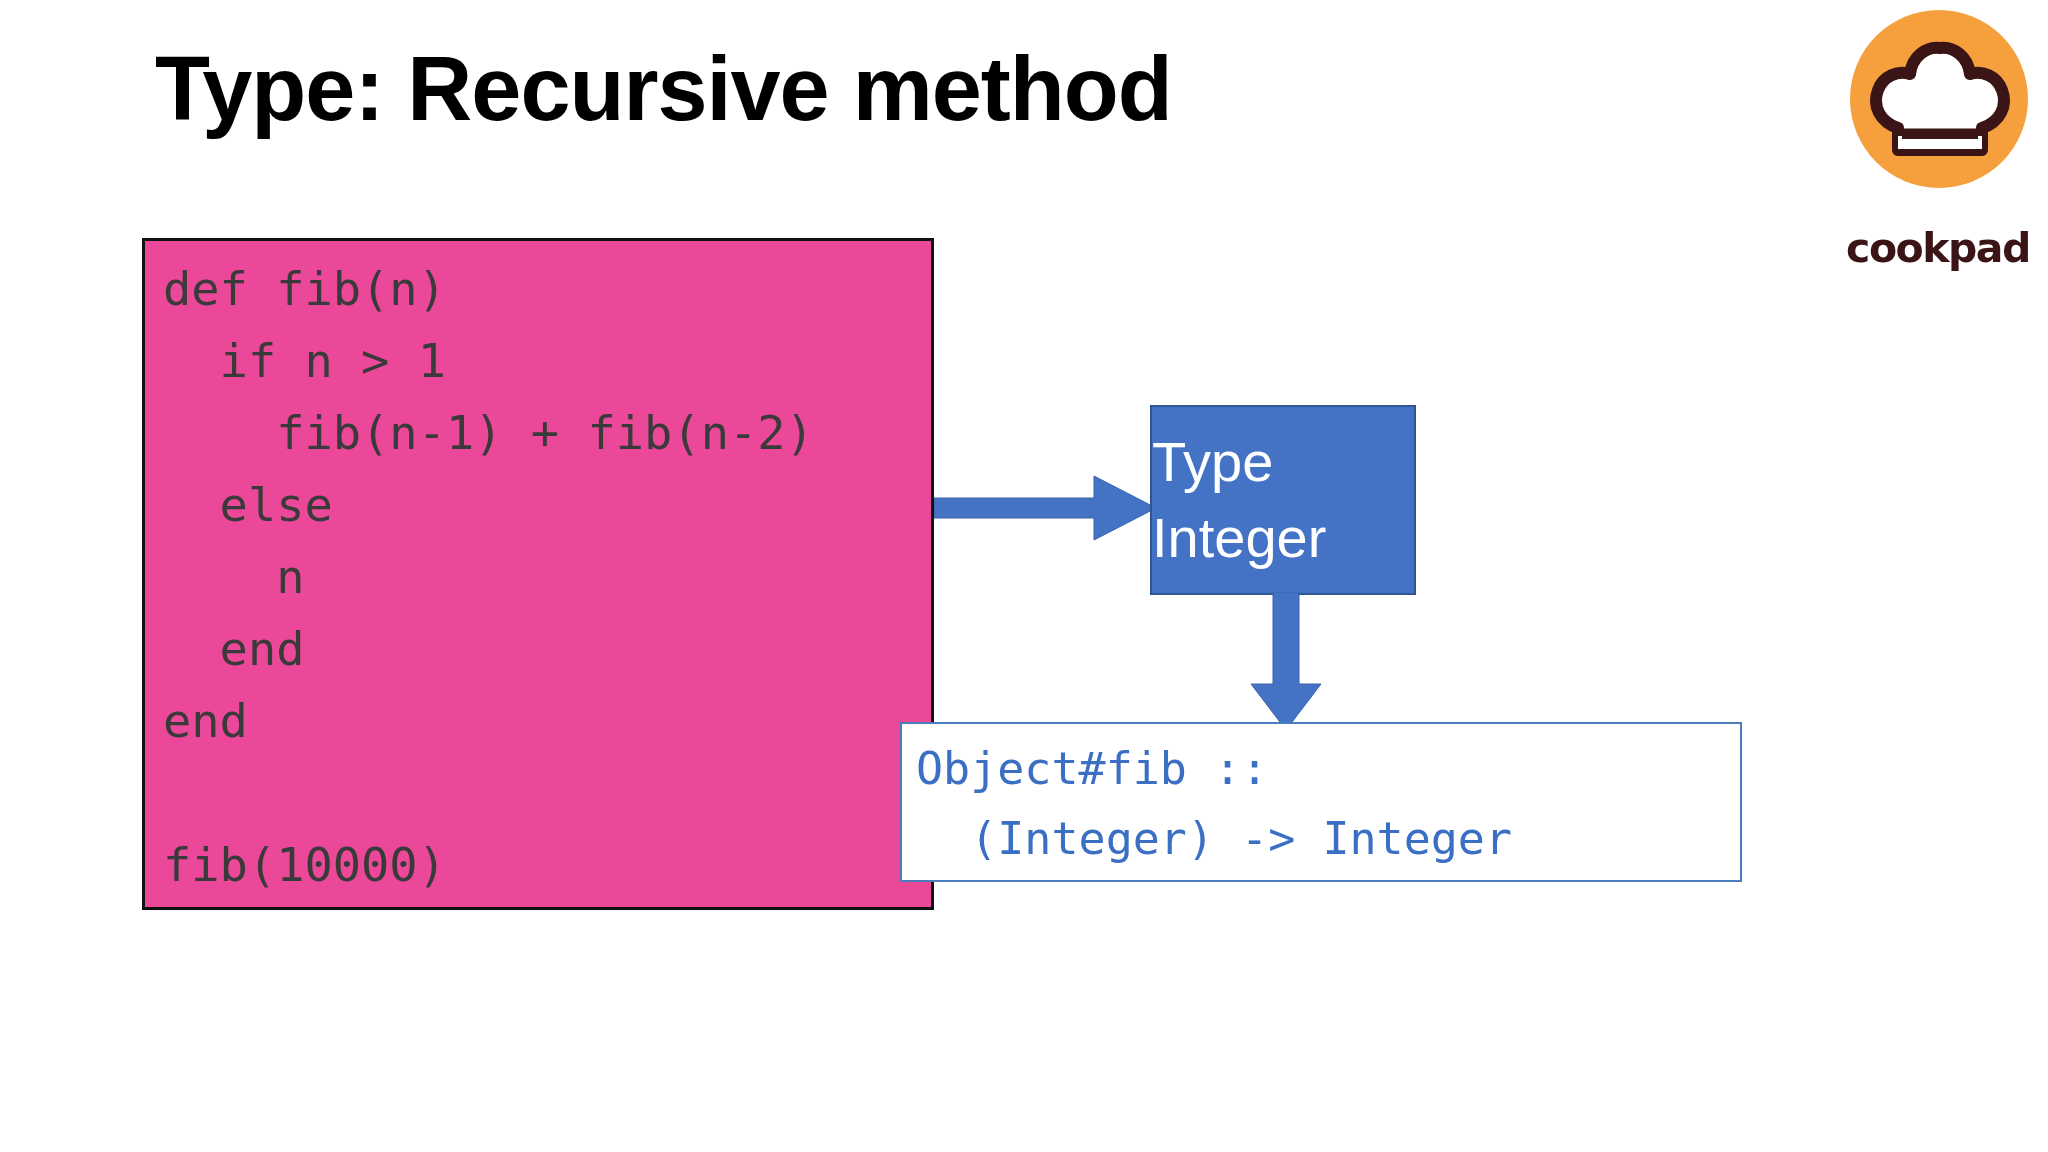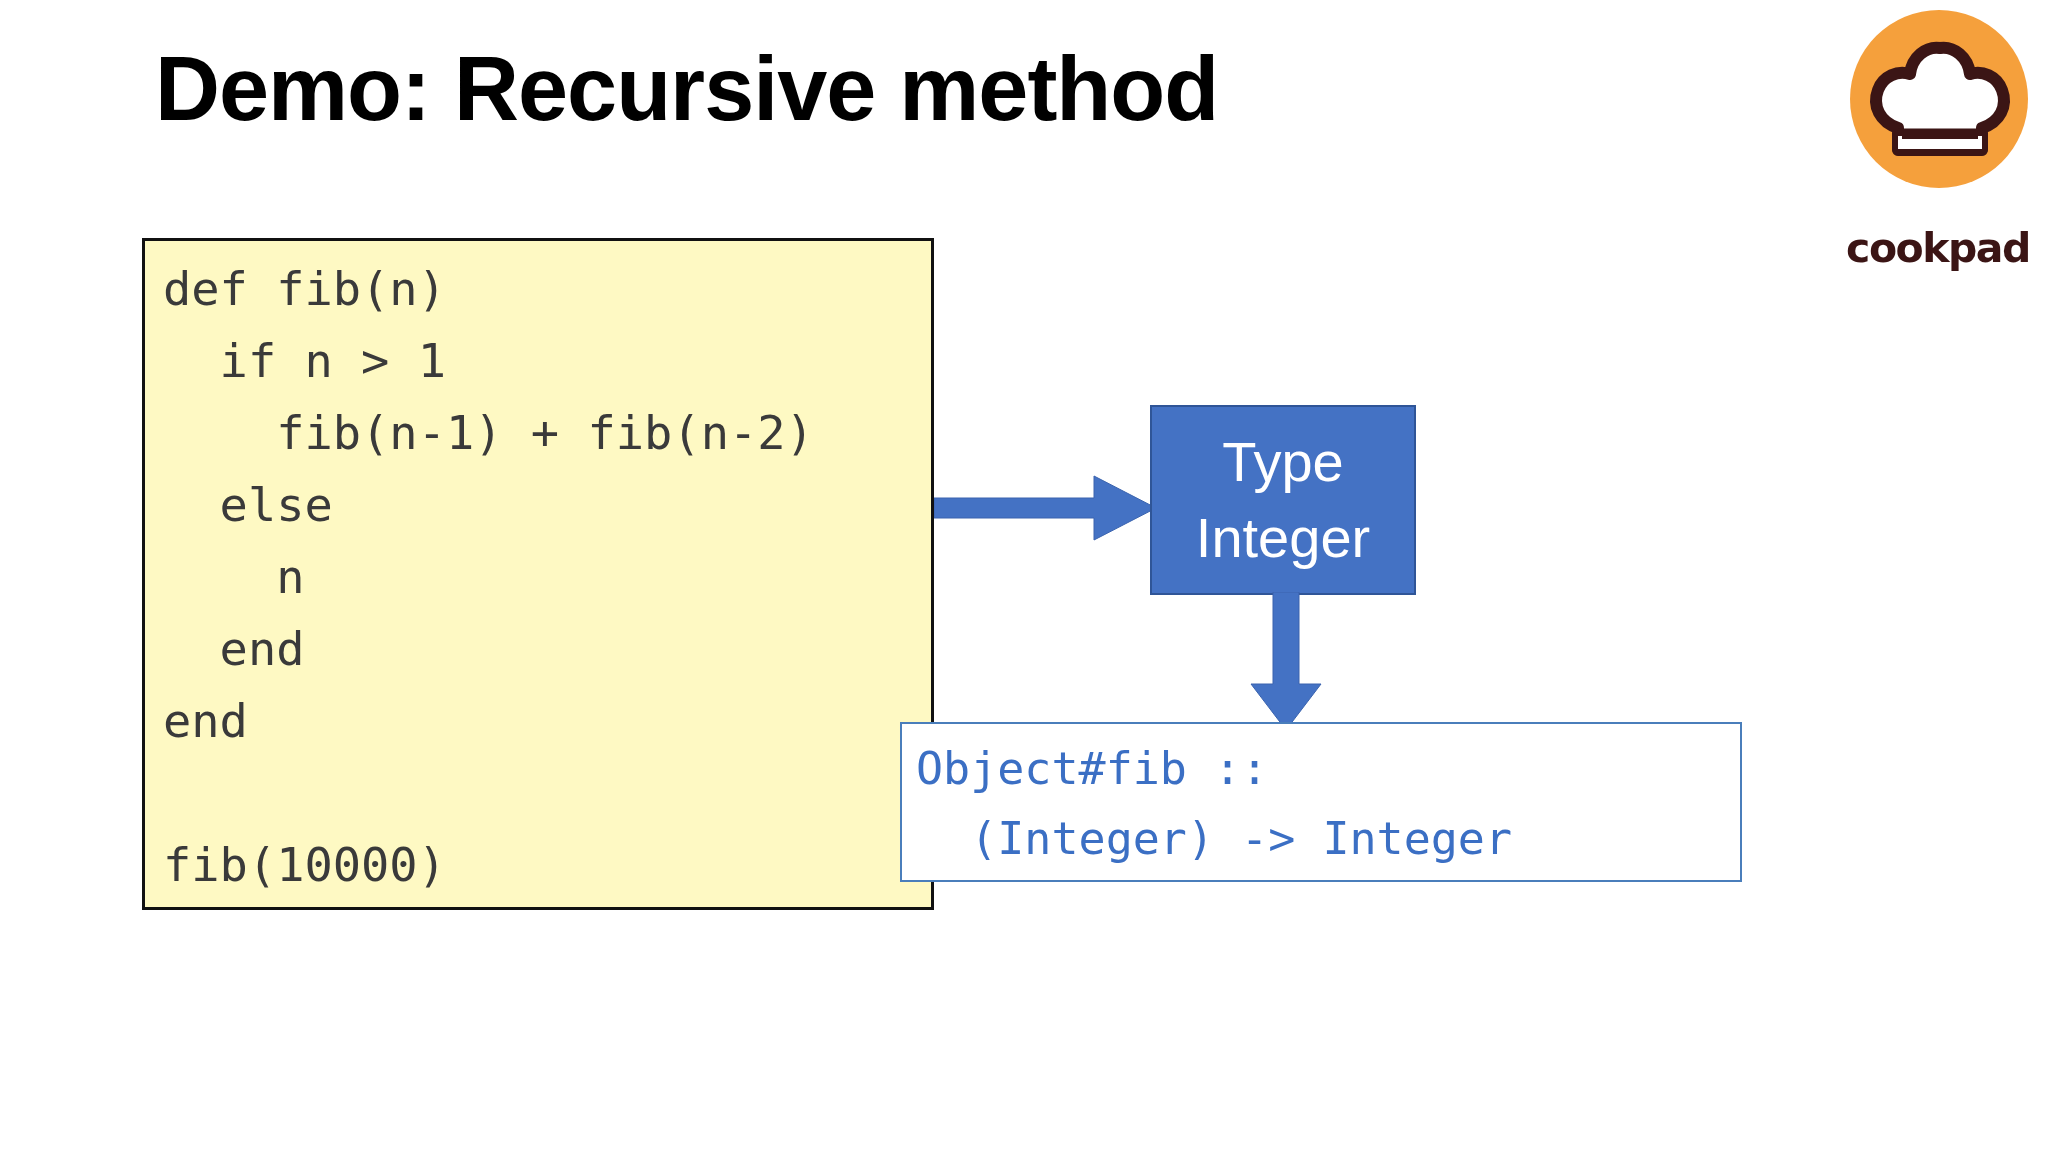--- a/index.html
+++ b/index.html
@@ -30,21 +30,21 @@
   }
 
   
   #code-box {
     position: absolute;
     left: 142px;
     top: 238px;
     width: 792px;
     height: 672px;
     border: 3px solid #111111;
-    background: #fef9c3;
+    background: #ec4899;
     box-sizing: border-box;
   }
   #code-text {
     position: absolute;
     left: 18px;
     top: 12px;
     margin: 0;
     font-family: "DejaVu Sans Mono", "Liberation Mono", monospace;
     font-size: 47px;
     line-height: 72px;
@@ -67,21 +67,21 @@
     position: absolute;
     left: 1150px;
     top: 405px;
     width: 266px;
     height: 190px;
     background: #4472C4;
     border: 2px solid #2F5597;
     box-sizing: border-box;
     display: flex;
     flex-direction: column;
-    align-items: center;
+    align-items: flex-start;
     justify-content: center;
   }
   #type-profiler-box .tp-line {
     color: #ffffff;
     font-family: "Liberation Sans", sans-serif;
     font-size: 56px;
     line-height: 76px;
     white-space: nowrap;
   }
 
@@ -143,21 +143,21 @@
     font-weight: bold;
     letter-spacing: -1.5px;
     color: #3B1515;
     line-height: 1;
     margin-top: 28px;
   }
 </style>
 </head>
 <body>
 
-<div id="slide-title">Demo: Recursive method</div>
+<div id="slide-title">Type: Recursive method</div>
 
 <div id="code-box">
   <pre id="code-text">def fib(n)
   if n &gt; 1
     fib(n-1) + fib(n-2)
   else
     n
   end
 end
 

